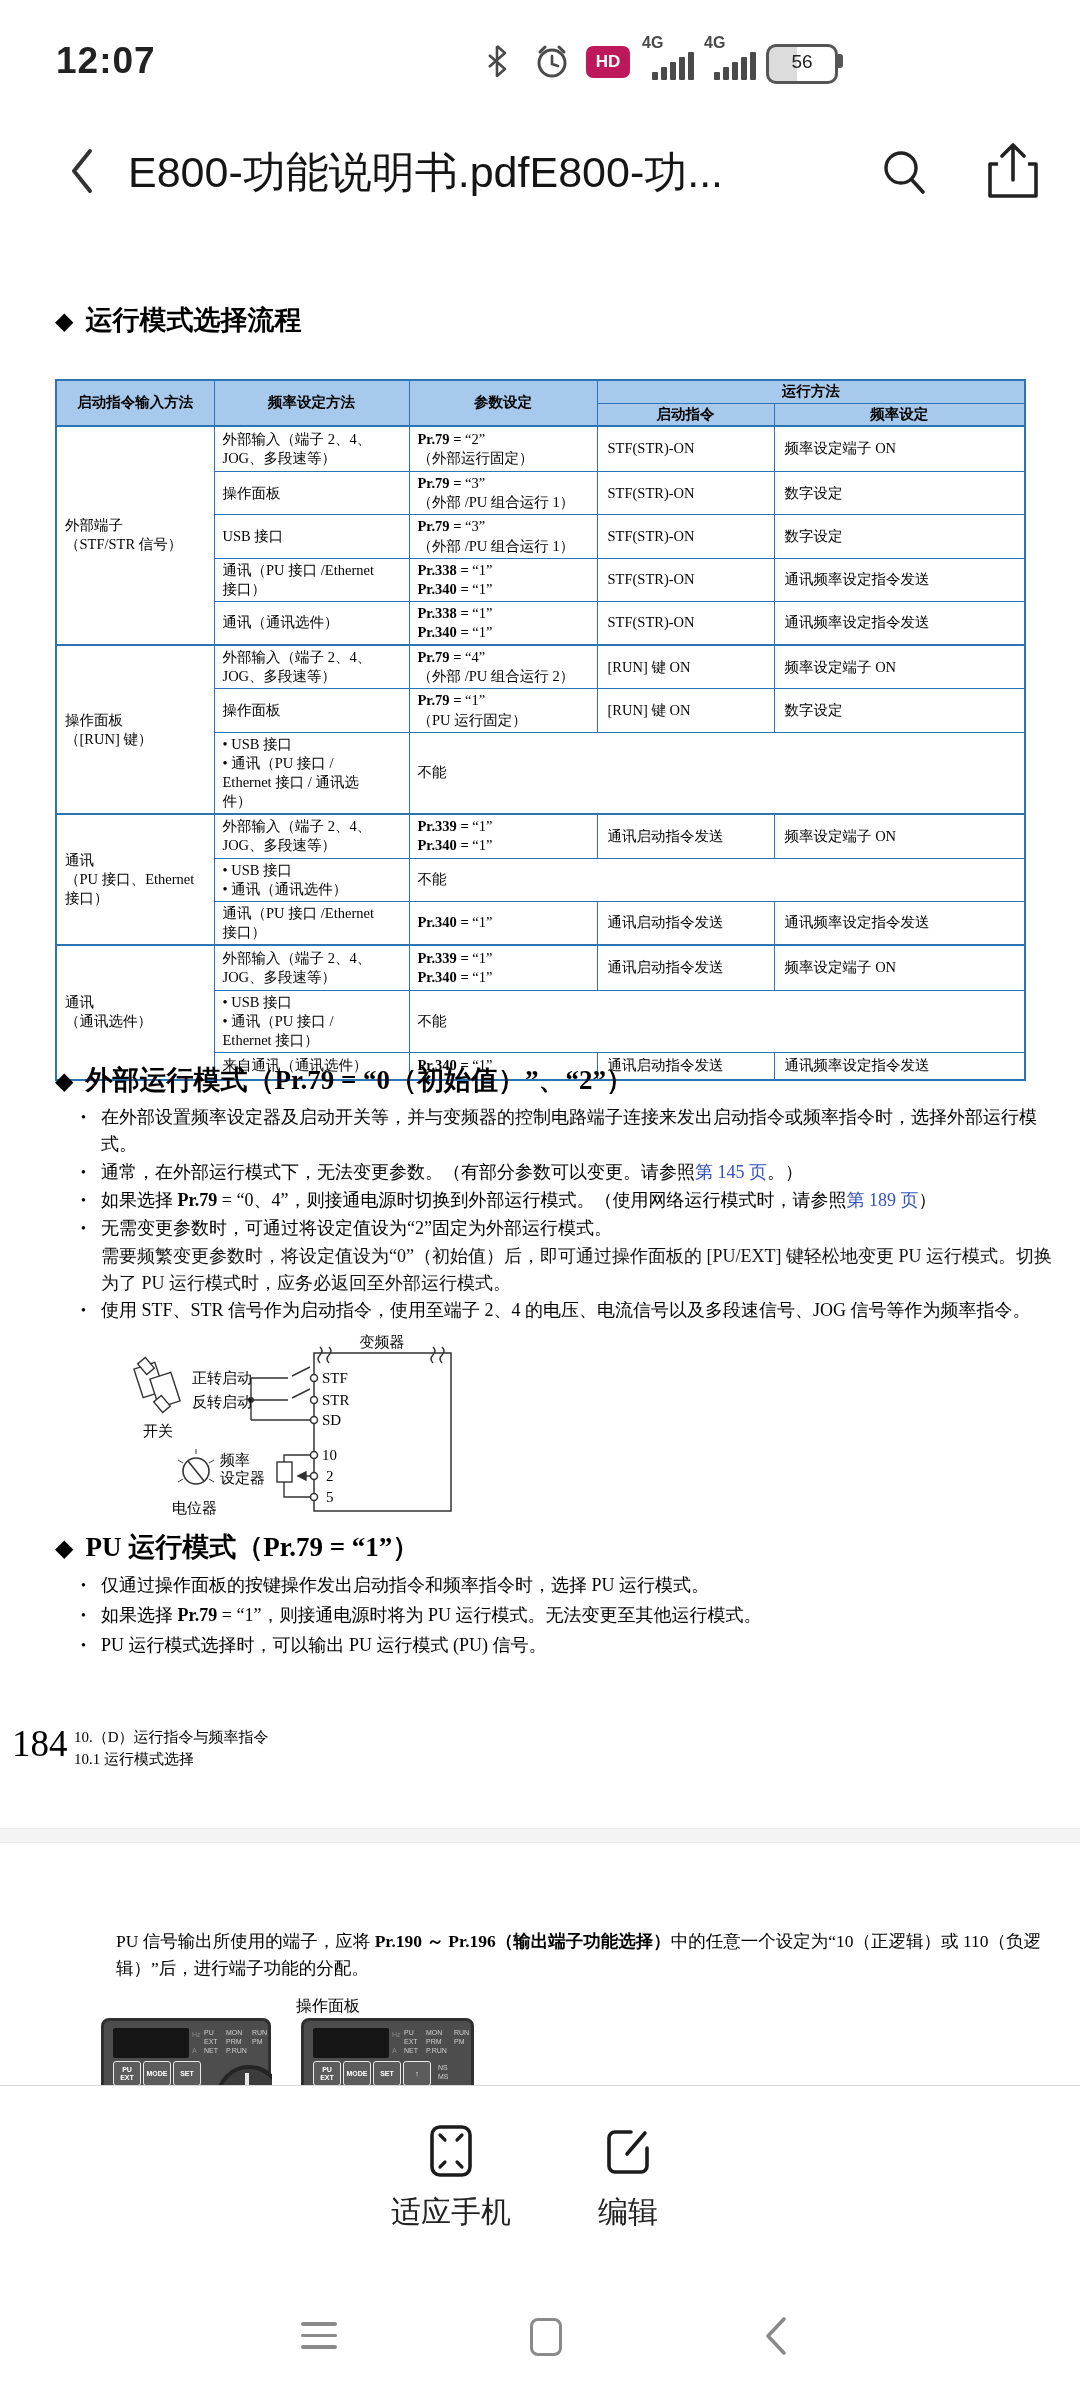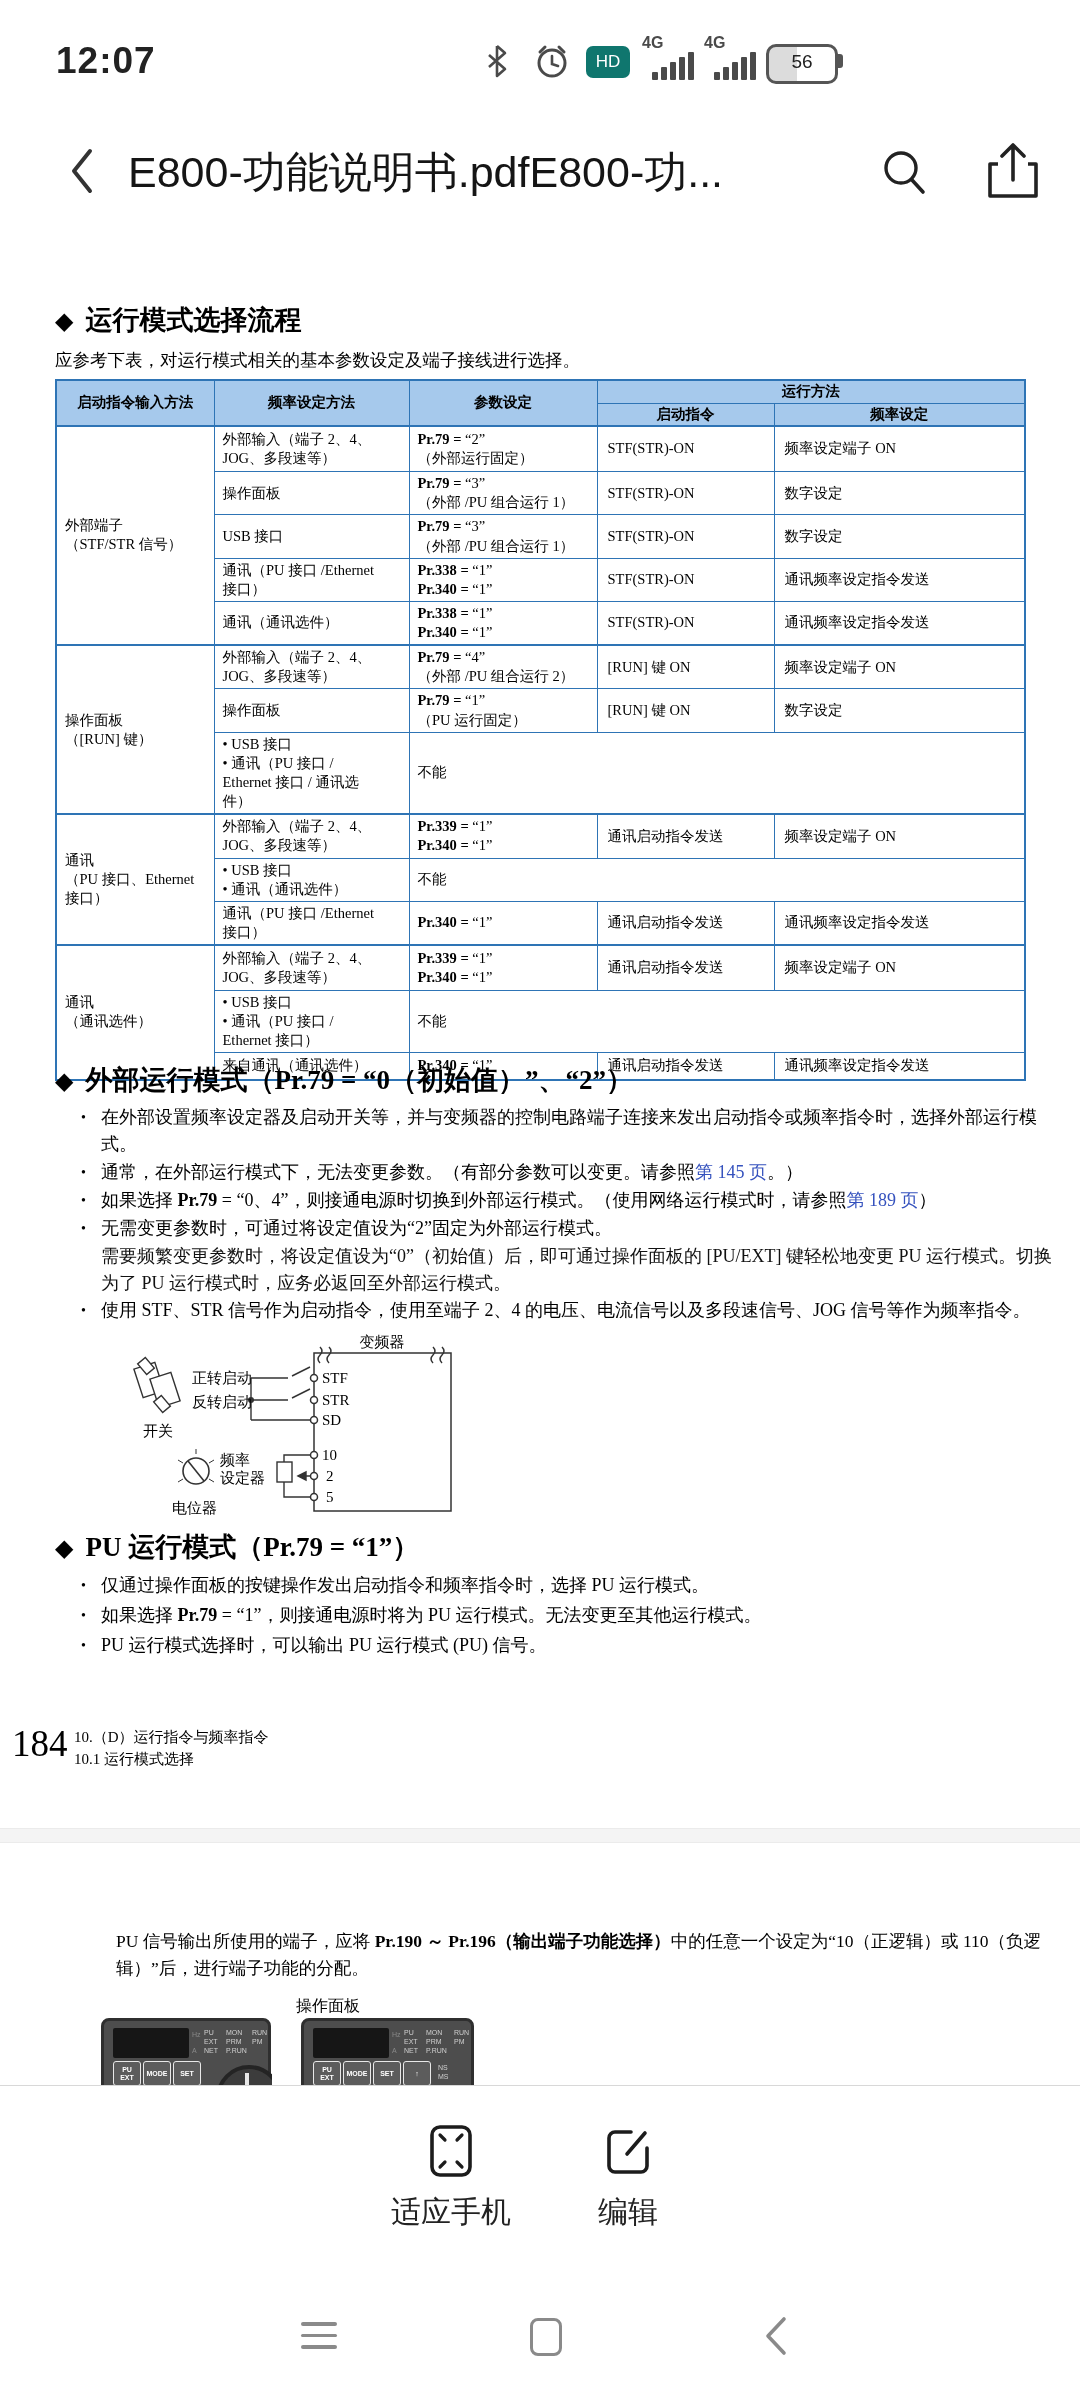--- a/index.html
+++ b/index.html
@@ -3,22 +3,22 @@
 <meta charset="utf-8">
 <style>
   html,body{margin:0;padding:0;background:#fff;}
   #screen{position:relative;width:1080px;height:2400px;background:#ffffff;overflow:hidden;
           font-family:"Liberation Sans",sans-serif;color:#111;}
   .abs{position:absolute;}
 
   
   .time{left:56px;top:40px;font-size:37px;font-weight:600;color:#222;letter-spacing:1px;}
   .sbar-ic{color:#4a4a4a;}
-  .hd-badge{left:586px;top:46px;width:44px;height:32px;background:#0f766e;border-radius:7px;
-            color:#fff;font-size:17px;font-weight:400;text-align:center;line-height:32px;}
+  .hd-badge{left:586px;top:46px;width:44px;height:32px;background:#be185d;border-radius:7px;
+            color:#fff;font-size:17px;font-weight:700;text-align:center;line-height:32px;}
   .sig{width:56px;height:34px;}
   .sig .bars{position:absolute;bottom:0;left:10px;display:flex;align-items:flex-end;gap:3px;}
   .sig .bar{width:6px;background:#4a4a4a;border-radius:1px;}
   .sig .g4{position:absolute;top:-12px;left:0px;font-size:16px;font-weight:700;color:#4a4a4a;}
   .batt{left:766px;top:44px;width:66px;height:34px;border:3px solid #555;border-radius:10px;
         font-size:19px;color:#222;text-align:center;line-height:30px;background:linear-gradient(90deg,#dcdcdc 0 42%,#fff 42%);}
   .batt-nub{left:838px;top:54px;width:5px;height:14px;background:#555;border-radius:0 3px 3px 0;}
 
   
   .title-text{left:128px;top:144px;font-size:43px;font-weight:500;color:#151515;width:740px;
@@ -130,21 +130,20 @@
     <path d="M34 34 L45 46" stroke="#222" stroke-width="3.6" stroke-linecap="round"></path>
   </svg>
   <svg class="abs" style="left:984px;top:140px" width="58" height="62" viewBox="0 0 58 62">
     <path d="M14 24 L6 24 L6 56 L52 56 L52 24 L44 24" fill="none" stroke="#222" stroke-width="3.6" stroke-linejoin="round"></path>
     <path d="M29 40 L29 6 M18 16 L29 5 L40 16" fill="none" stroke="#222" stroke-width="3.6" stroke-linecap="round" stroke-linejoin="round"></path>
   </svg>
 
   <div class="abs doc-serif sec-h" style="left:55px;top:302px">
     <span class="diamond">◆</span><span>运行模式选择流程</span>
   </div>
-  <div class="abs doc-serif intro" style="left:55px;top:348px">应参考下表，对运行模式相关的基本参数设定及端子接线进行选择。</div>
 
   <div class="abs" style="left:55px;top:379px">
     <table class="ptab doc-serif">
       <colgroup>
           <col style="width:158px">
           <col style="width:195px">
           <col style="width:188px">
           <col style="width:177px">
           <col style="width:251px">
         </colgroup>

